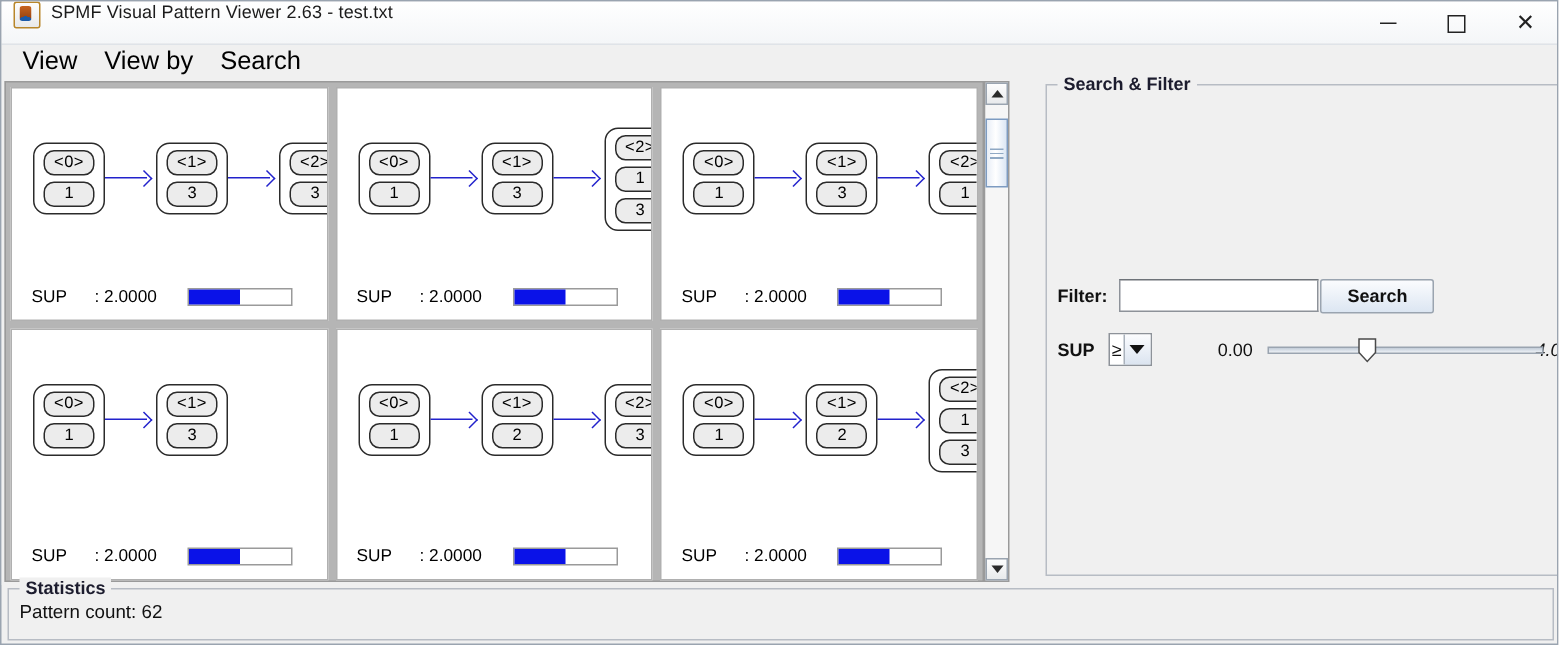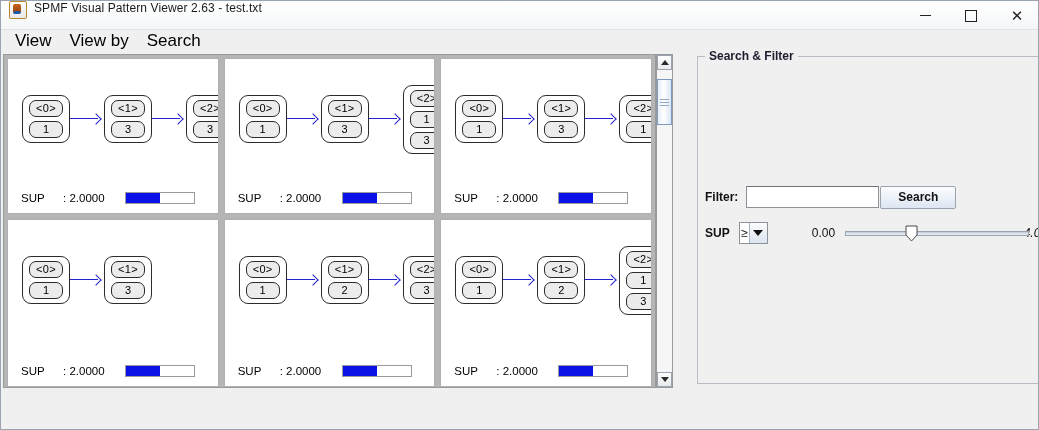--- a/index.html
+++ b/index.html
@@ -550,13 +550,17 @@
               <path d="M1 1 H12 V10 L6.5 16 L1 10 Z" fill="#ffffff" stroke="#4a4a4a" stroke-width="1"></path>
             </svg>
           </div>
         </div>
         <span class="slider-max">4.00</span>
       </div>
 
     </div>
   </div>
 
+  <div class="stats">
+    <div class="stats-title">Statistics</div>
+    <div class="stats-text">Pattern count: 62</div>
+  </div>
 </div>
 
 </body></html>

